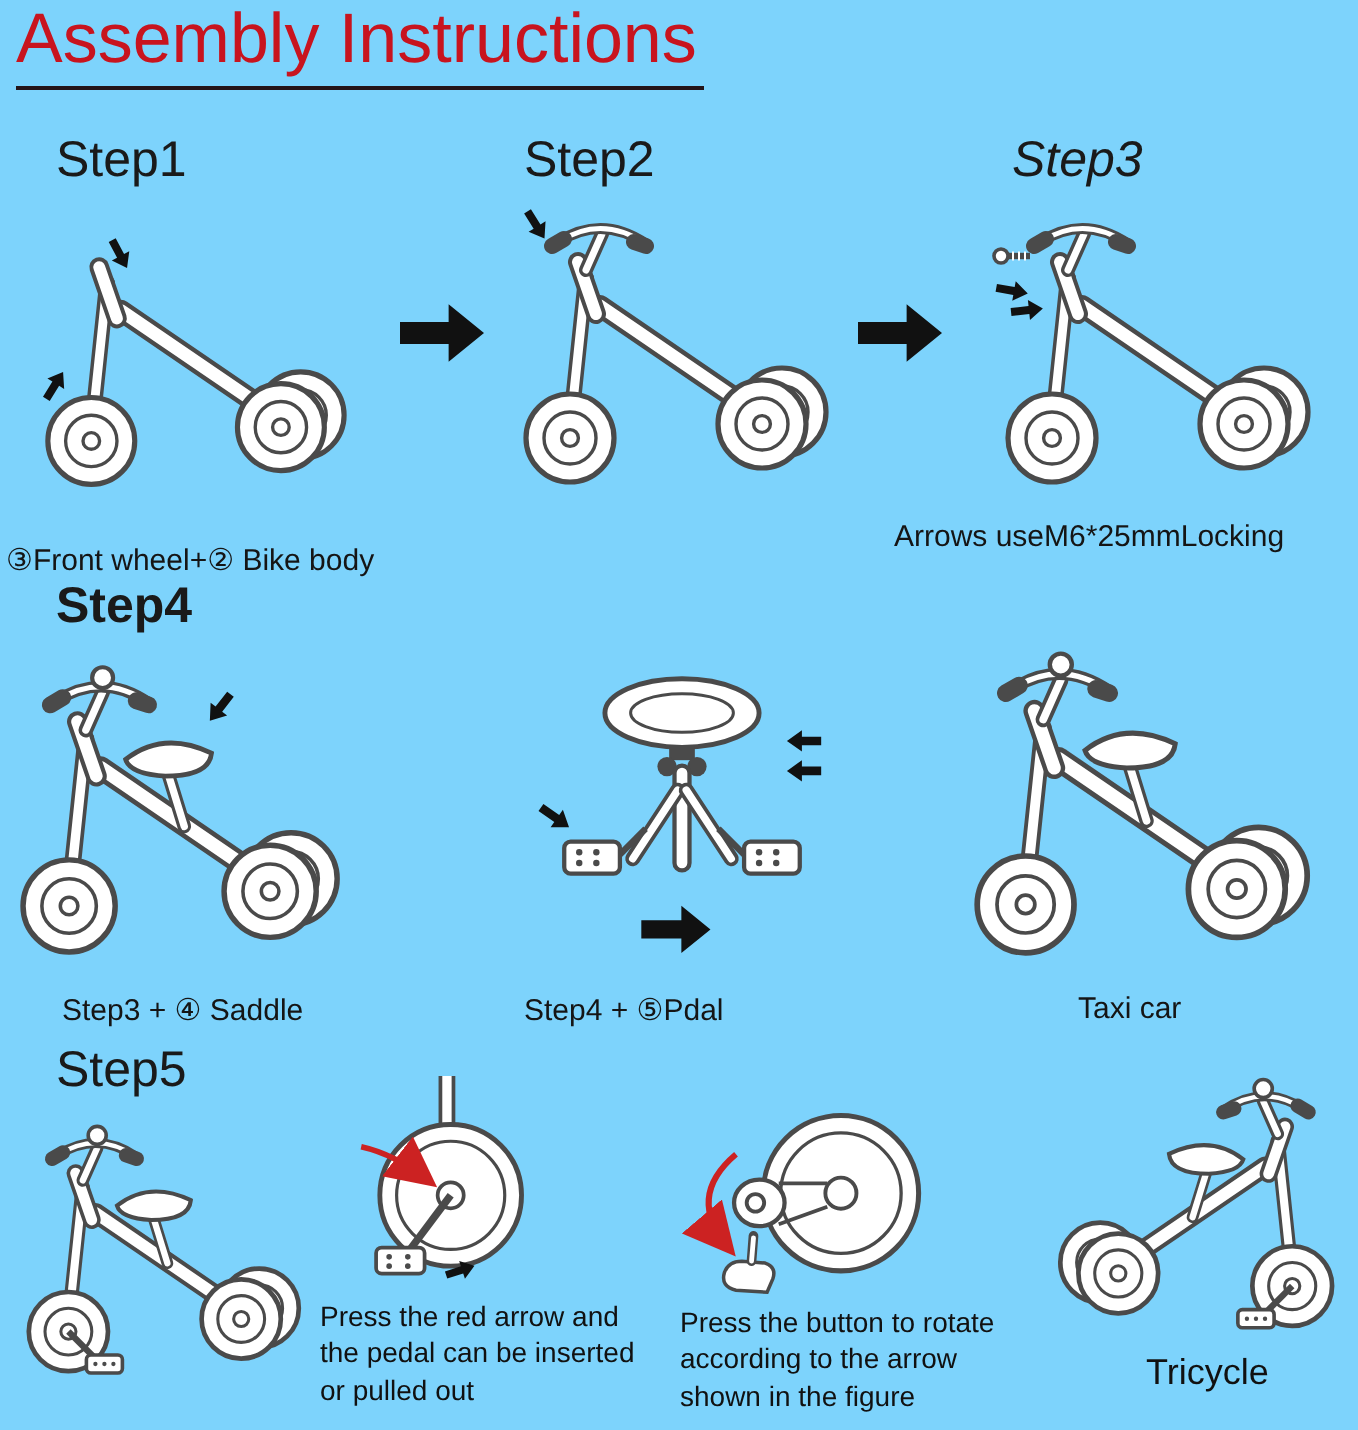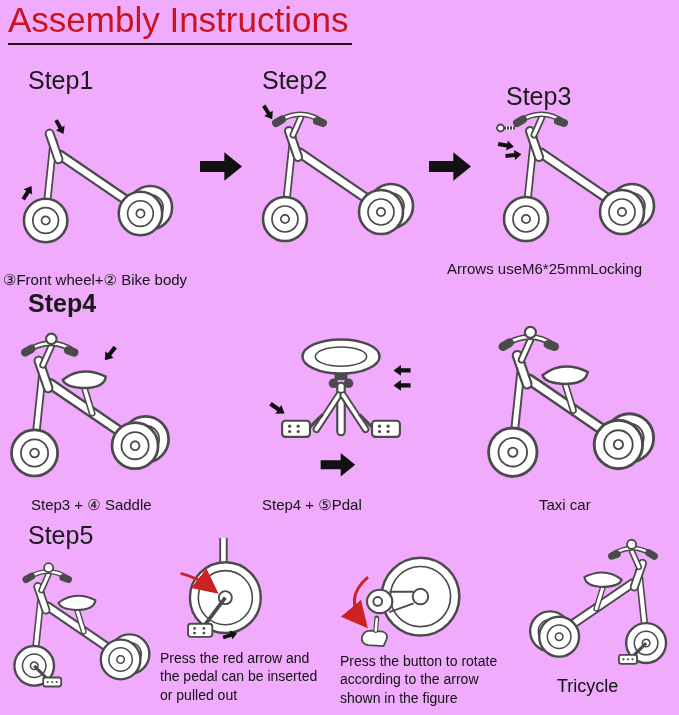--- a/index.html
+++ b/index.html
@@ -1,49 +1,49 @@
 <!DOCTYPE html>
 <html><head>
 <meta charset="utf-8">
 <style>
   * { box-sizing: border-box; }
   html, body { margin: 0; padding: 0; background: #fff; }
   .page {
-    position: relative; width: 679px; height: 715px; background: #f0abfc;
+    position: relative; width: 679px; height: 715px; background: #7dd3fc;
     font-family: "Liberation Sans", sans-serif; color: #151515; overflow: hidden;
   }
   .title {
     position: absolute; left: 8px; top: 0; margin: 0;
     font-size: 35px; font-weight: 400; color: #c8141e;
     border-bottom: 2.5px solid #241418; padding: 0 4px 3px 0;
   }
   .step-h { position: absolute; font-size: 25px; font-weight: 400; color: #1a1a1a; }
   .cap    { position: absolute; font-size: 15px; color: #151515; white-space: nowrap; }
   .note   { position: absolute; font-size: 14px; line-height: 1.32; color: #111; }
   .final-label { position: absolute; font-size: 18px; color: #111; }
   .il { position: absolute; }
   .il svg { display: block; width: 100%; height: 100%; }
   .between-arrow { position: absolute; }
 
   #h1 { left: 28px;  top: 66px; }
   #h2 { left: 262px; top: 66px; }
-  #h3 { left: 506px; top: 82px; }
+  #h3 { left: 506px; top: 66px; font-style: italic; }
   #h4 { left: 28px;  top: 289px; font-weight: bold; }
   #h5 { left: 28px;  top: 521px; }
 
   #c1  { left: 3px;   top: 259px; margin-top: 12px; }
   #c2  { left: 262px; top: 260px; }
   #c3  { left: 447px; top: 260px; }
   #c4a { left: 3px;   top: 496px; margin-left: 28px; }
   #c4b { left: 262px; top: 496px; }
   #c4c { left: 539px; top: 496px; }
 
   #note1 { left: 160px; top: 649px; width: 164px; }
   #note2 { left: 340px; top: 652px; width: 178px; }
-  #lbl-tricycle { left: 557px; top: 676px; }
+  #lbl-tricycle { left: 573px; top: 676px; }
 
   #il-step1  { left: 4px;   top: 100px; width: 186px; height: 158px; }
   #il-step2  { left: 247px; top: 97px;  width: 180px; height: 160px; }
   #il-step3  { left: 482px; top: 97px;  width: 192px; height: 160px; }
   #il-step4a { left: 0px;   top: 325px; width: 178px; height: 168px; }
   #il-step4b { left: 250px; top: 326px; width: 182px; height: 166px; }
   #il-step4c { left: 466px; top: 318px; width: 208px; height: 176px; }
   #il-step5a { left: 0px;   top: 556px; width: 162px; height: 144px; }
   #il-step5b { left: 166px; top: 538px; width: 128px; height: 110px; }
   #il-step5c { left: 336px; top: 548px; width: 132px; height: 102px; }

